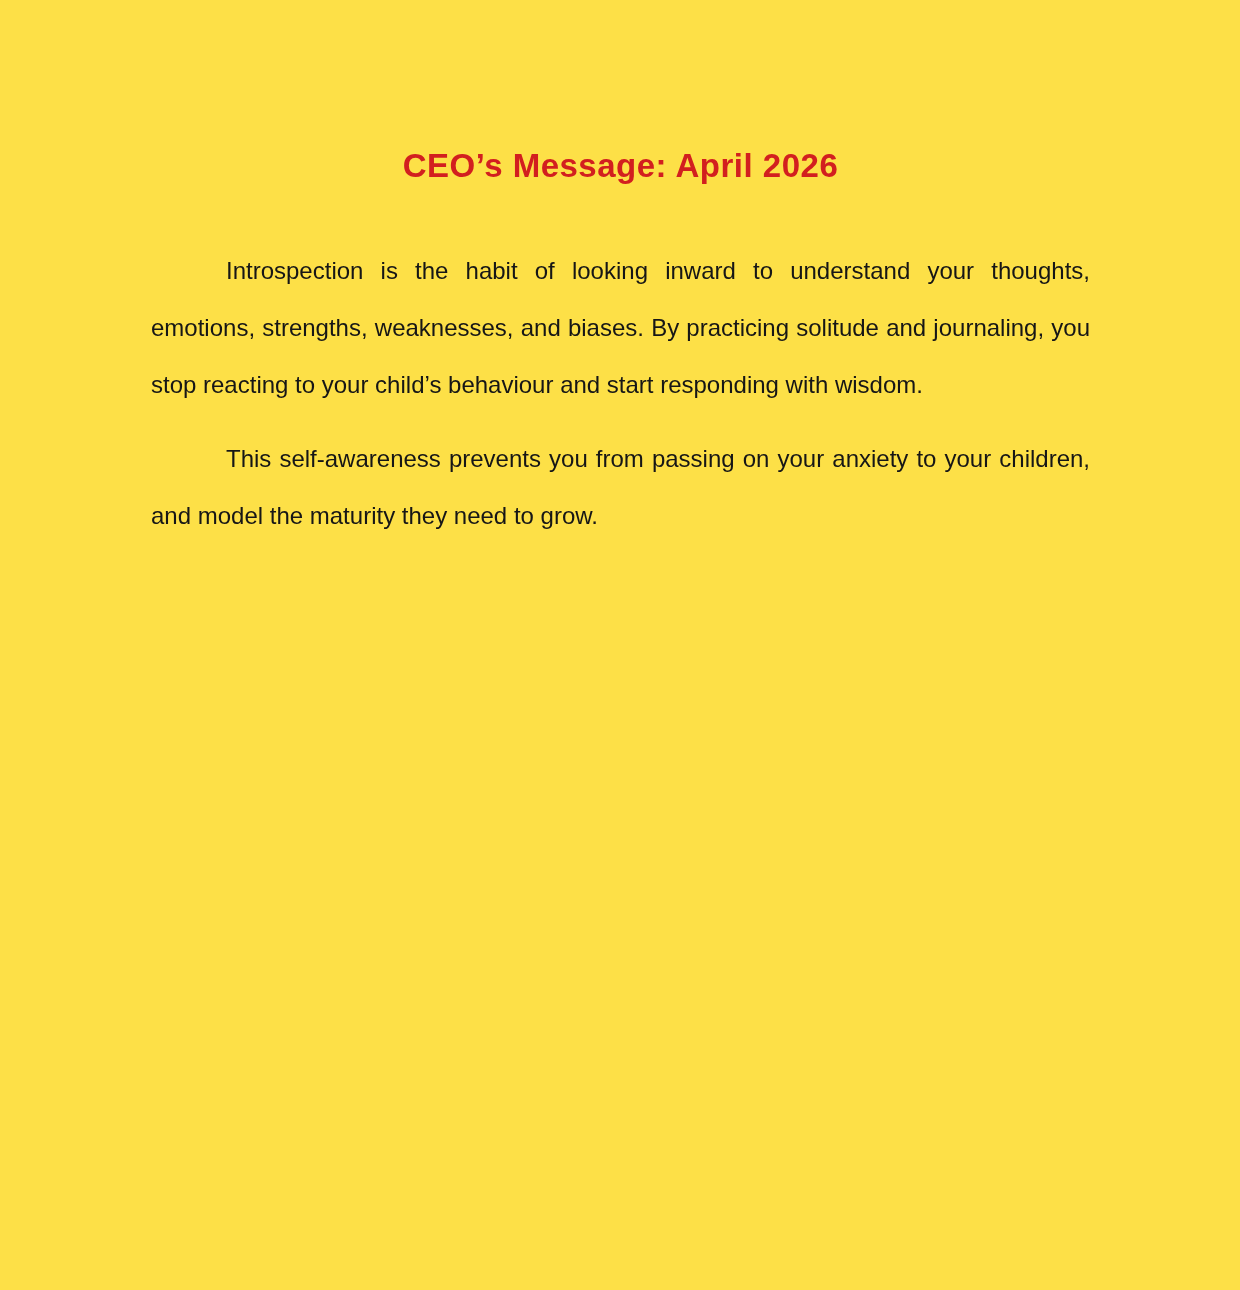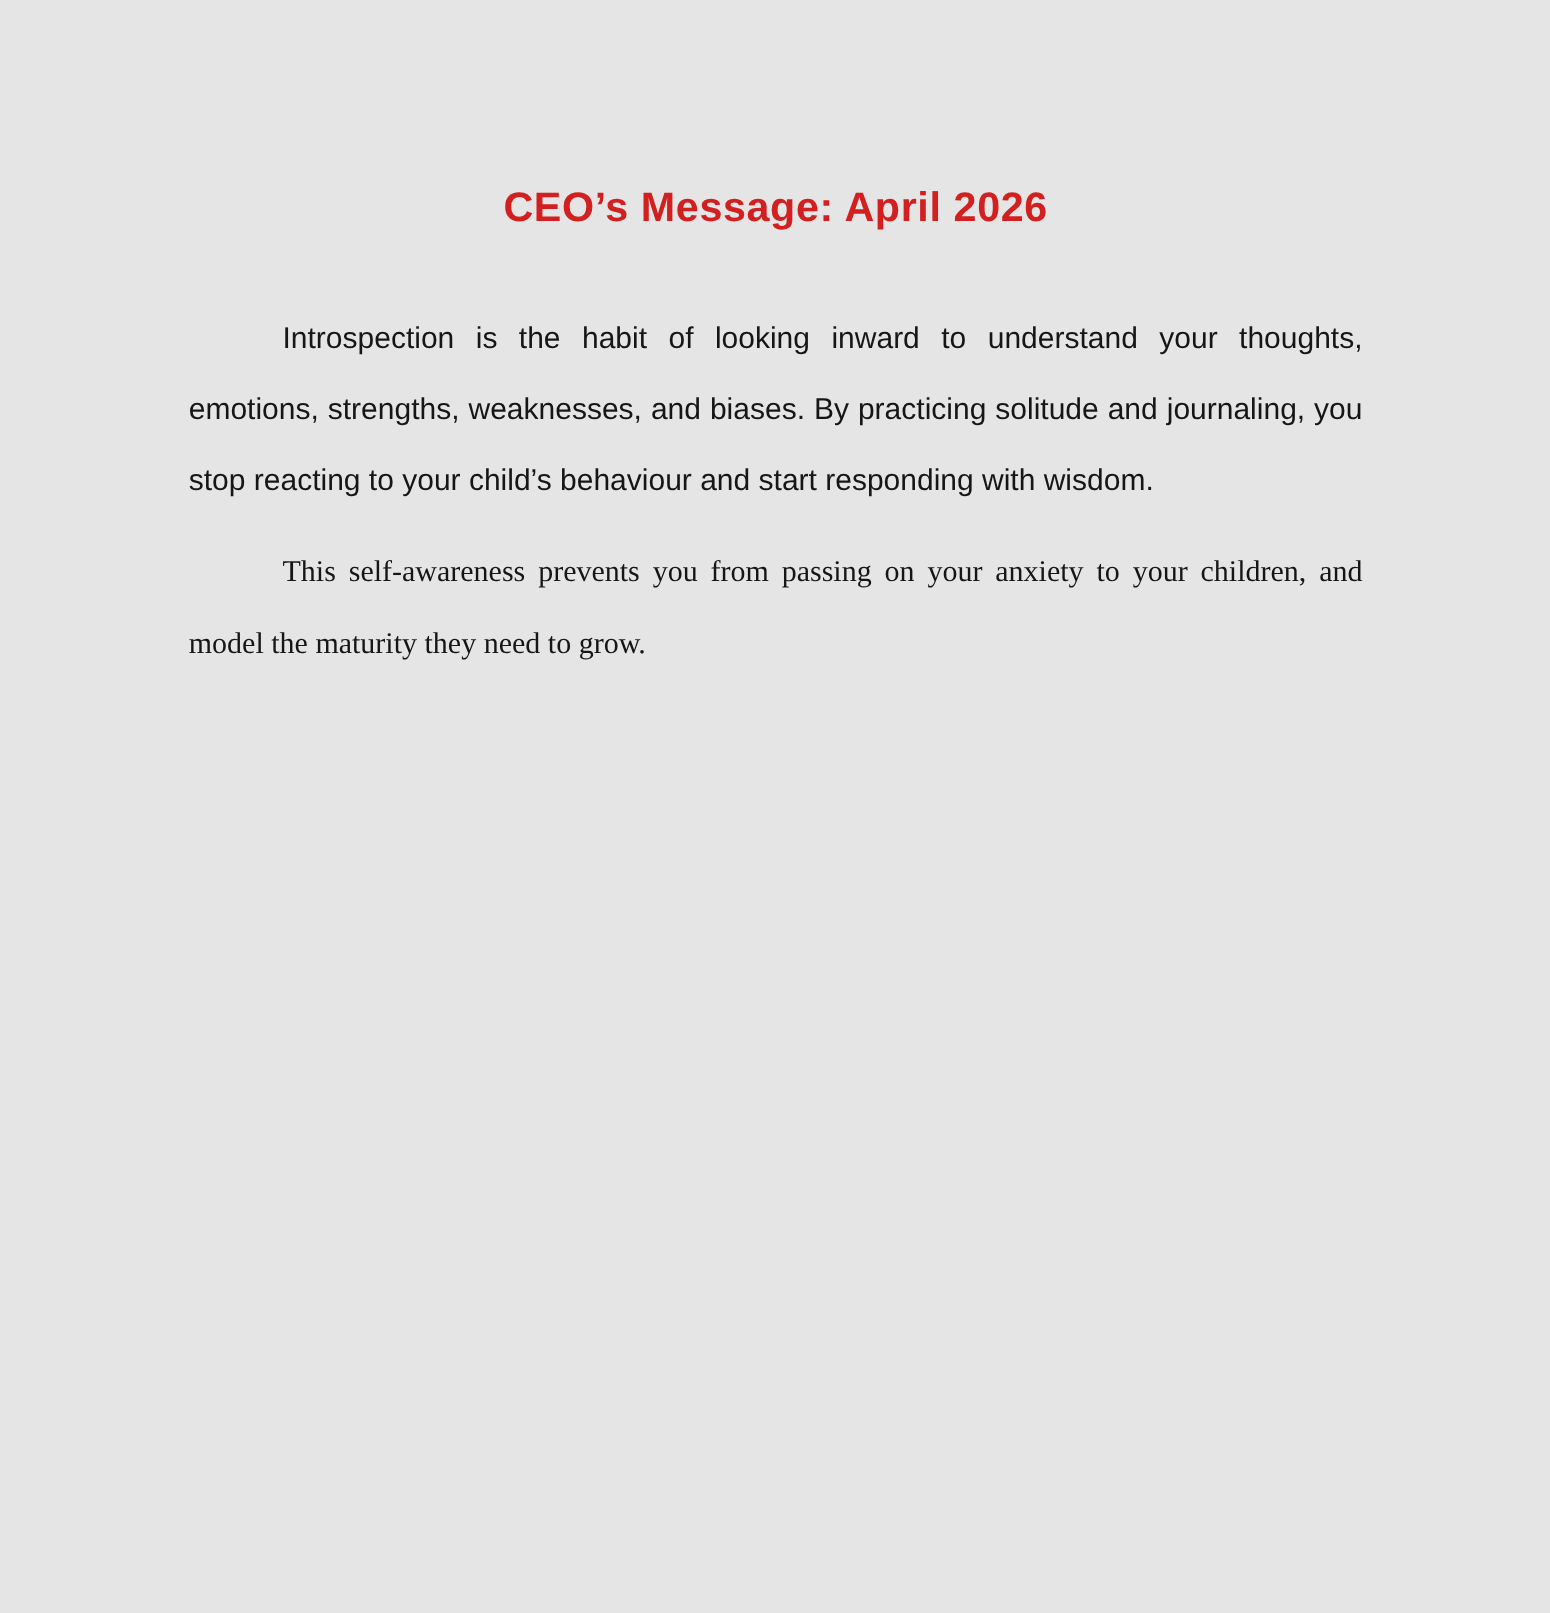--- a/index.html
+++ b/index.html
@@ -4,21 +4,21 @@
 <style>
   html, body {
     margin: 0;
     padding: 0;
     background: #ffffff;
   }
   .page {
     position: relative;
     width: 1240px;
     height: 1290px;
-    background: #e5e5e5;
+    background: #fde047;
     box-sizing: border-box;
     padding: 146px 150px 0 151px;
     font-family: "Liberation Sans", sans-serif;
     overflow: hidden;
   }
   .title {
     margin: 0 0 56px 0;
     text-align: center;
     font-size: 33px;
     line-height: 40px;
@@ -33,14 +33,14 @@
     text-indent: 75px;
     color: #161616;
   }
 </style>
 </head>
 <body>
 
 <div class="page">
   <h1 class="title" style="color: rgb(210, 31, 31);">CEO’s Message: April 2026</h1>
   <p class="para" style="color: rgb(22, 22, 22);">Introspection is the habit of looking inward to understand your thoughts, emotions, strengths, weaknesses, and biases. By practicing solitude and journaling, you stop reacting to your child’s behaviour and start responding with wisdom.</p>
-  <p class="para" style="color: rgb(22, 22, 22); font-family: Liberation Serif, serif;">This self-awareness prevents you from passing on your anxiety to your children, and model the maturity they need to grow.</p>
+  <p class="para" style="color: rgb(22, 22, 22);">This self-awareness prevents you from passing on your anxiety to your children, and model the maturity they need to grow.</p>
 </div>
 
 </body></html>

